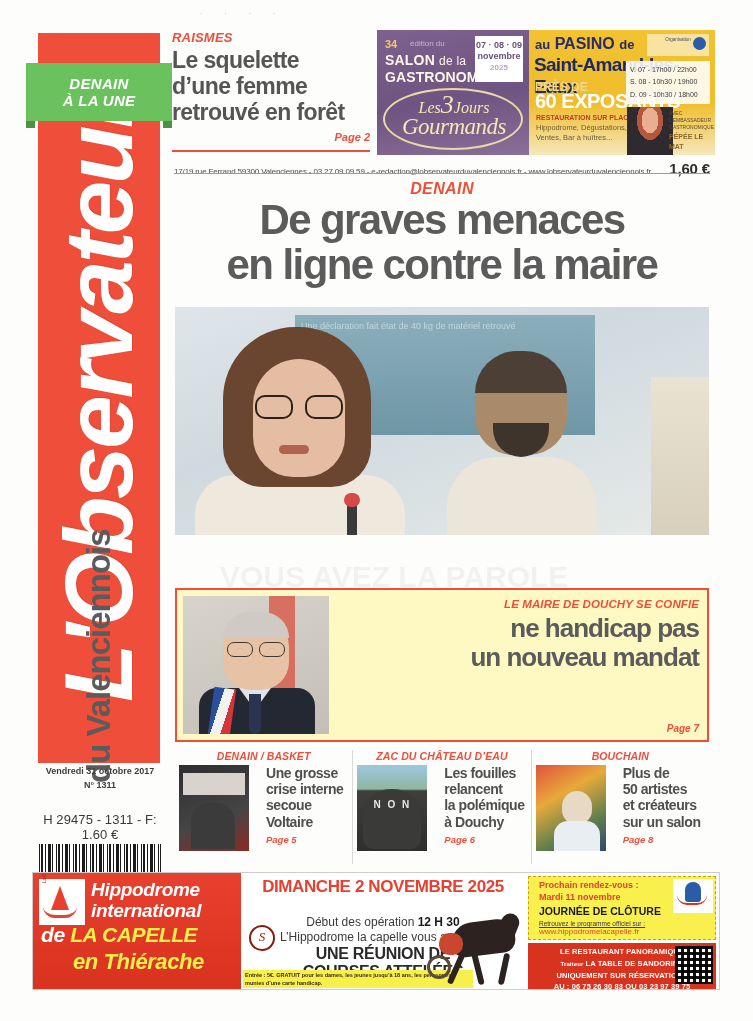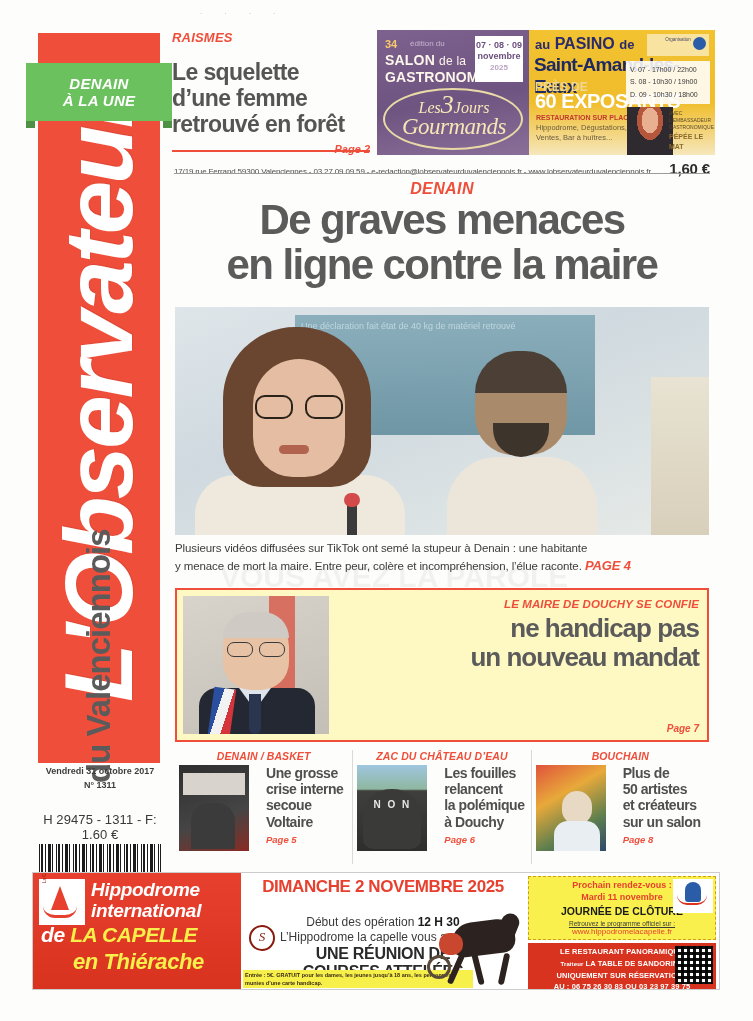--- a/index.html
+++ b/index.html
@@ -93,21 +93,21 @@
       #1b1b1b 13px 14px, #fff 14px 17px);
   }
 
   
   .teaser { left: 172px; top: 30px; width: 198px; }
   .teaser-kicker {
     font-size: 13px; font-weight: bold; font-style: italic;
     color: #ef4e3a; letter-spacing: .2px;
   }
   .teaser-head {
-    margin-top: 14px;
+    margin-top: 2px;
     font-size: 23px; font-weight: bold; color: #555555;
     line-height: 1.13; letter-spacing: -.6px;
   }
   .teaser-page {
     margin-top: 6px; text-align: right;
     font-size: 11px; font-weight: bold; font-style: italic; color: #ef4e3a;
   }
   .teaser-rule { left:172px; top:150px; width:198px; height:2px; background:#ef4e3a; }
 
   
@@ -407,21 +407,21 @@
   .hip-horse .whl {
     position:absolute; left:2px; bottom:8px; width:24px; height:24px;
     border:3px solid #5a4a3a; border-radius:50%;
   }
 
   .hip-right {
     width: 194px; background:#ffffff; position:relative; padding:3px;
   }
   .hip-yellow {
     position:relative; background:#f9f04e; border:1px dashed #c9a11a;
-    padding:3px 2px; text-align:center;
+    padding:3px 10px; 
   }
   .hip-prochain { font-size:9px; font-weight:bold; color:#e8402f; line-height:1.3;}
   .hip-cloture { font-size:10.5px; font-weight:bold; color:#1a1a1a; margin-top:2px;}
   .hip-retrouvez { font-size:6.5px; color:#3a3a3a; margin-top:3px; text-decoration:underline;}
   .hip-url { font-size:8px; color:#e8402f; }
   .hip-caplogo {
     position:absolute; right:2px; top:2px; width:40px; height:34px; background:#fff;
     font-size:4px; color:#8a1a0e; text-align:center;
   }
   .hip-caplogo .hh {
@@ -565,25 +565,20 @@
     <div class="ph-man-hair"></div>
     <div class="ph-man-beard"></div>
     <div class="ph-body"></div>
     <div class="ph-woman-hair"></div>
     <div class="ph-woman-face"></div>
     <div class="ph-glasses"></div>
     <div class="ph-mouth"></div>
     <div class="ph-mic"></div>
   </div>
 
-  <div class="abs main-cap">
-    <span>Plusieurs vidéos diffusées sur TikTok ont semé la stupeur à Denain : une habitante</span><br>
-    <span>y menace de mort la maire. Entre peur, colère et incompréhension, l’élue raconte.</span>
-    <span class="pg">PAGE 4</span>
-  </div>
 
   <div class="abs sec-box">
     <div class="sec-photo">
       <span class="sp-bg-red"></span>
       <span class="sp-suit"></span>
       <span class="sp-sash"></span>
       <span class="sp-shirt"></span>
       <span class="sp-tie"></span>
       <span class="sp-head"></span>
       <span class="sp-hair"></span>

